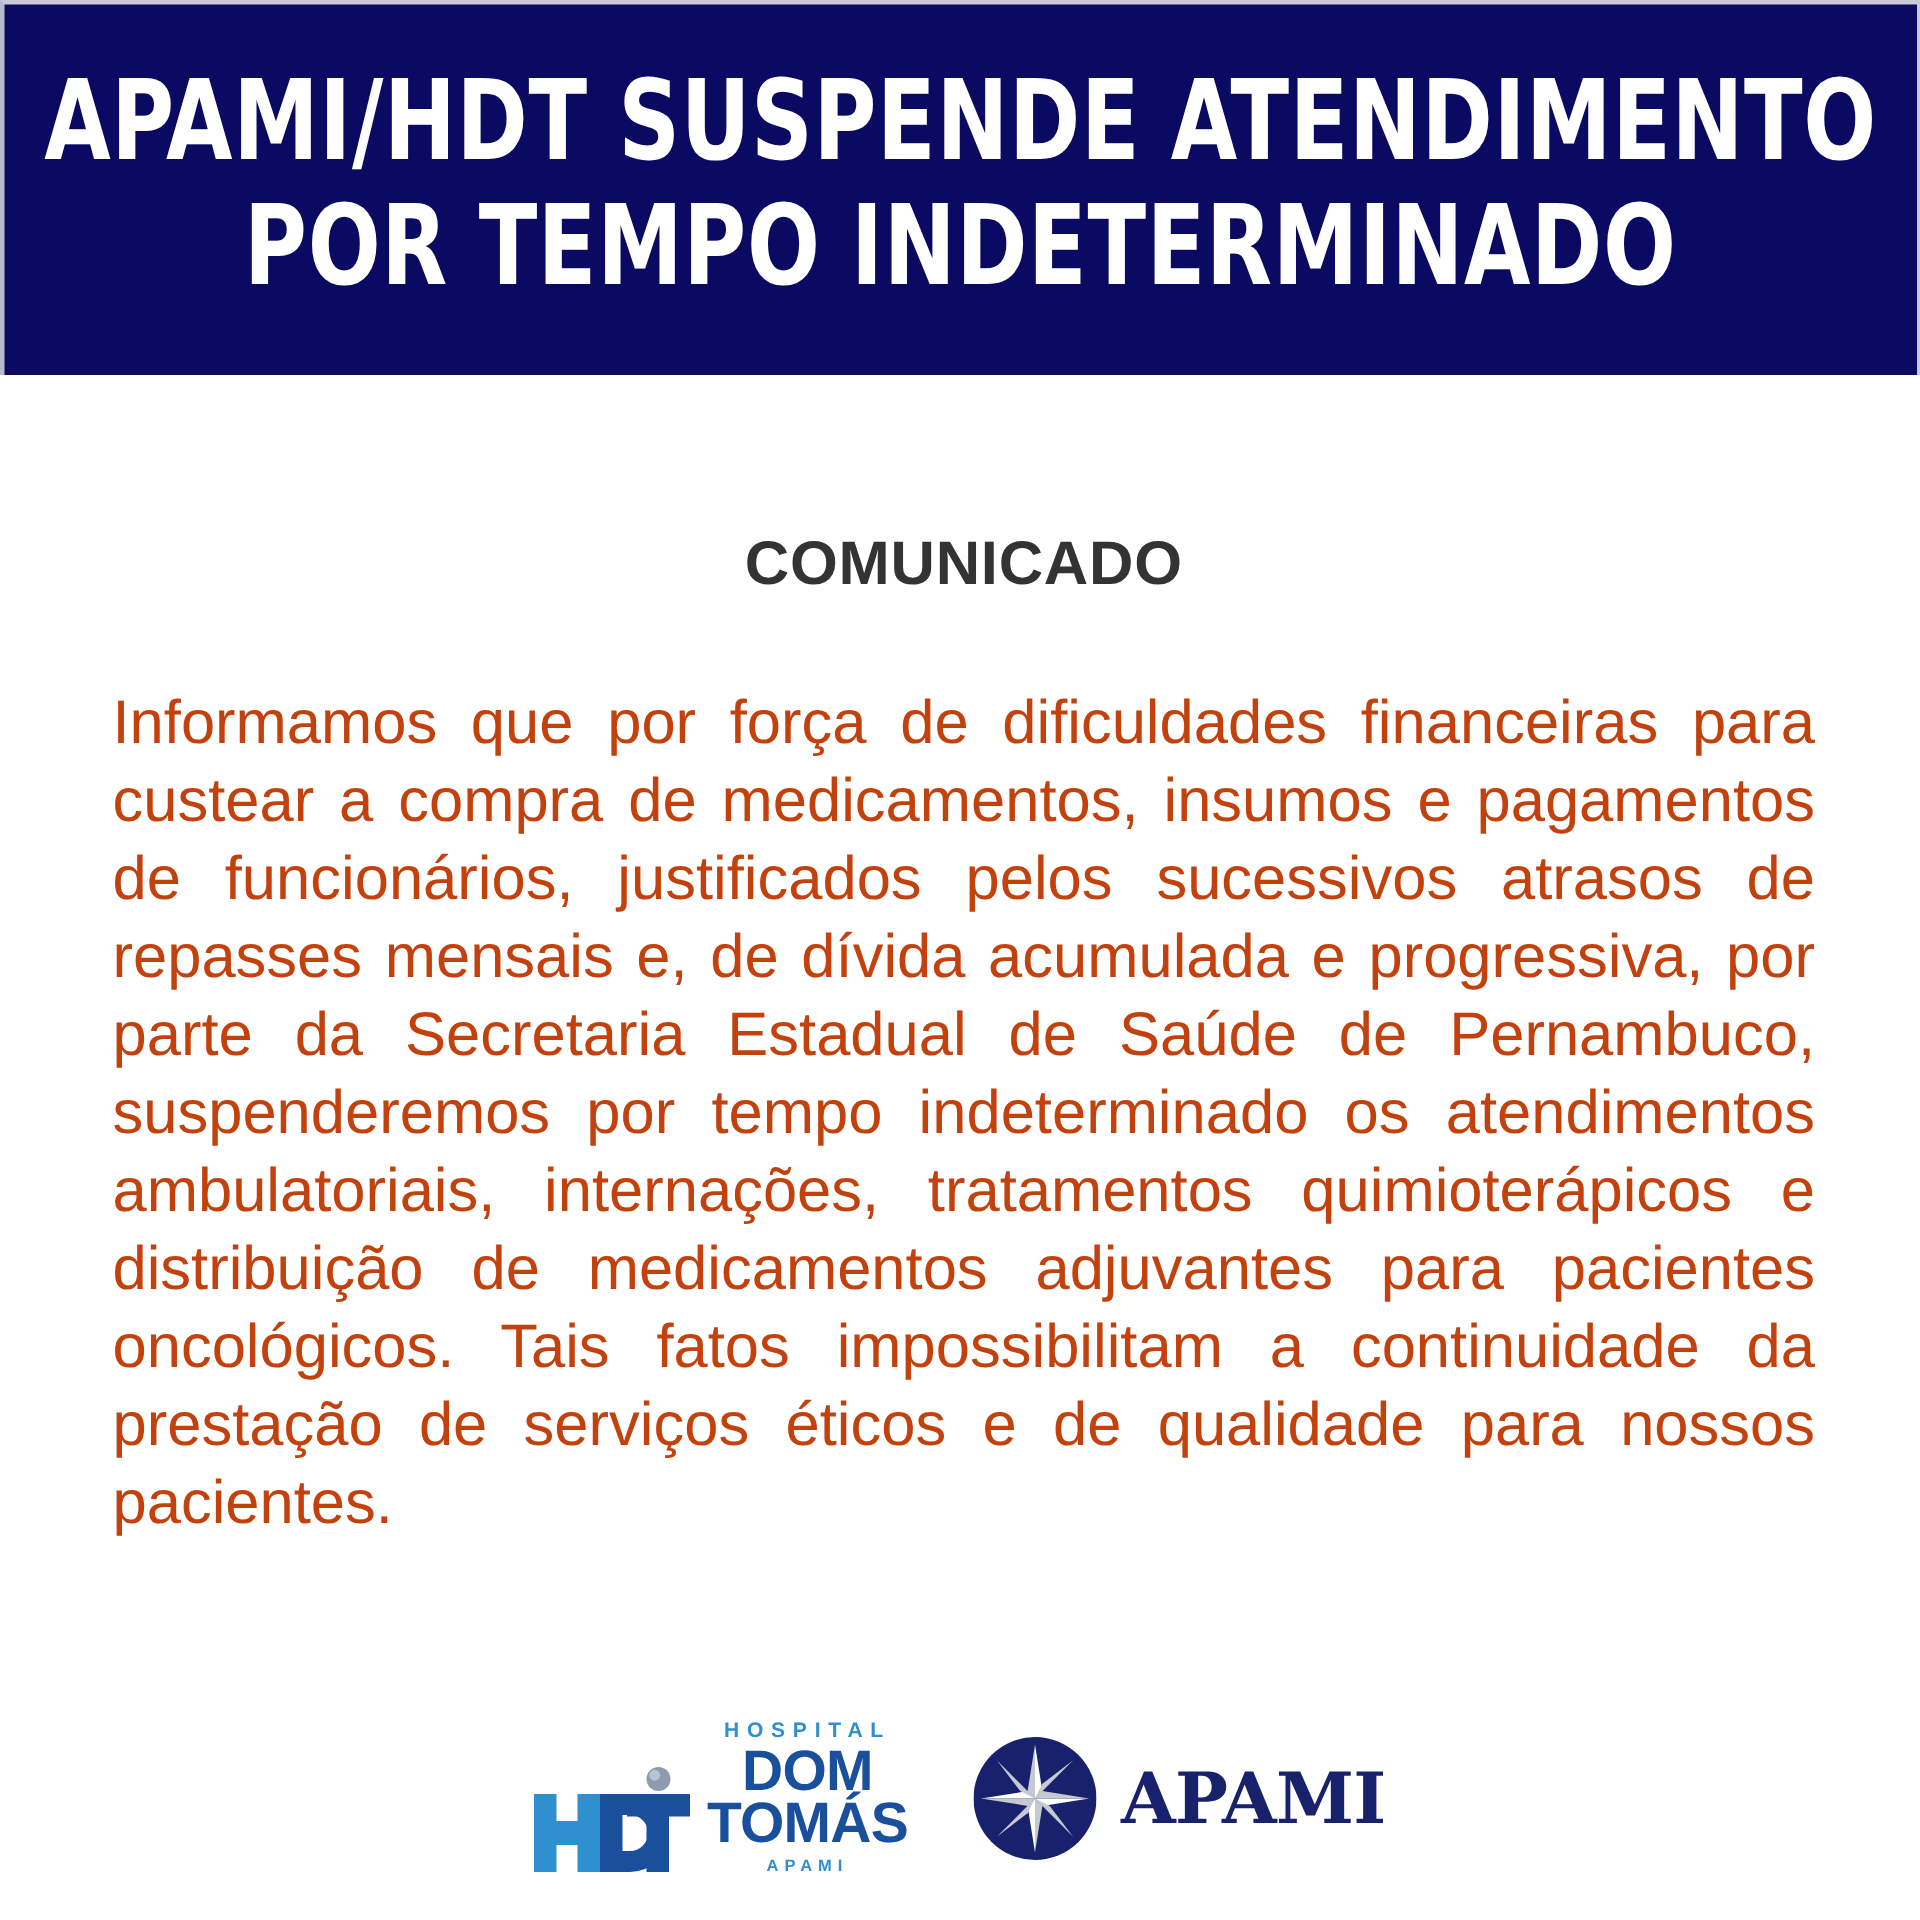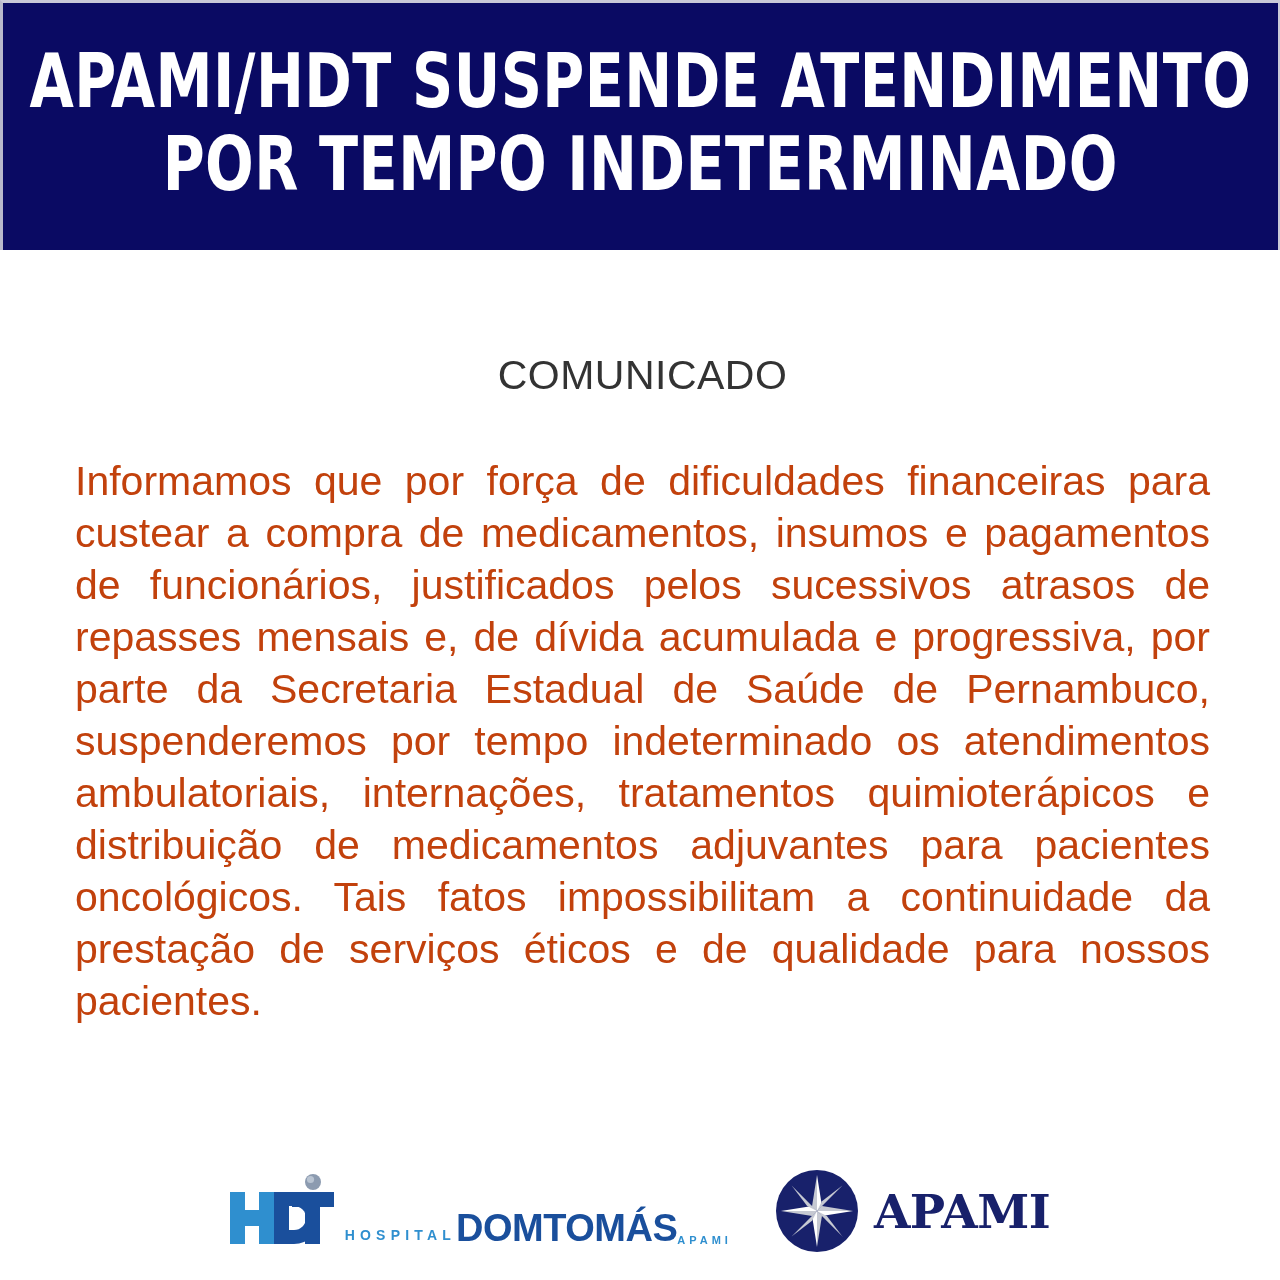--- a/index.html
+++ b/index.html
@@ -62,21 +62,21 @@
   .content {
     flex: 1 1 auto;
     position: relative;
     padding: 0 70px 0 75px;
     box-sizing: border-box;
   }
 
   .doc-title {
     text-align: center;
     font-family: "Liberation Sans", "DejaVu Sans", sans-serif;
-    font-weight: 400;
+    font-weight: 700;
     font-size: 41px;
     letter-spacing: 0.5px;
     color: #333333;
     margin-top: 102px;
     margin-bottom: 0;
   }
 
   .body-text {
     margin-top: 56px;
     color: #c2410c;
@@ -114,22 +114,22 @@
   }
   .hdt-mark {
     position: relative;
     width: 104px;
     height: 74px;
   }
   .hdt-mark svg { display: block; }
 
   .hdt-words {
     display: flex;
-    flex-direction: row;
-    align-items: flex-end;
+    flex-direction: column;
+    align-items: center;
     line-height: 1;
     padding-bottom: 2px;
   }
   .hdt-hospital {
     color: #2f8fcf;
     font-size: 14px;
     font-weight: 700;
     letter-spacing: 5.2px;
     margin-bottom: 4px;
   }

